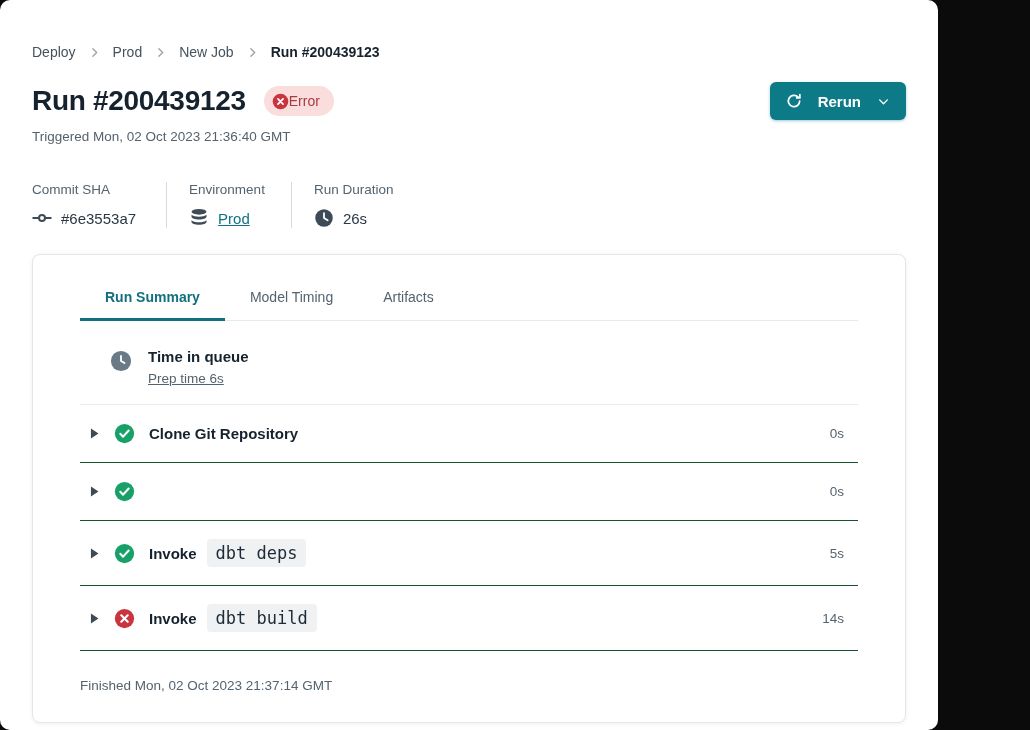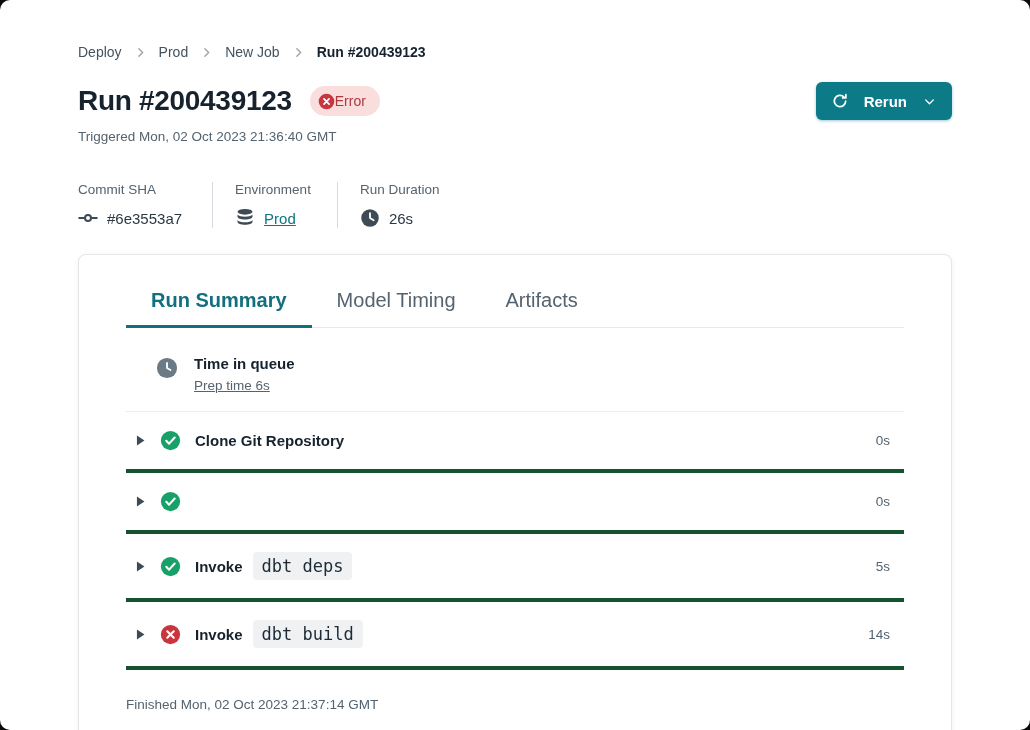--- a/index.html
+++ b/index.html
@@ -1,18 +1,18 @@
 <!DOCTYPE html>
 <html><head>
 <meta charset="utf-8">
 <style>
   * { margin:0; padding:0; box-sizing:border-box; }
   html,body { width:1030px; height:730px; }
   body { background:#0b0b0b; font-family:"Liberation Sans", sans-serif; }
-  .page { width:1030px; height:730px; background:#ffffff; border-radius:10px; overflow:hidden; }
+  .page { width:938px; height:730px; background:#ffffff; border-radius:10px; overflow:hidden; }
   .content { width:874px; margin:0 auto; }
 
   
   .breadcrumb { display:flex; align-items:center; gap:12px; padding-top:44px; font-size:14px; color:#44525e; }
   .crumb { cursor:pointer; }
   .crumb.current { font-weight:700; color:#16232e; }
   .crumb-sep { display:flex; align-items:center; }
 
   
   .header-row { display:flex; align-items:center; margin-top:22px; }
@@ -28,28 +28,28 @@
   .meta-group { padding-right:24px; }
   .meta-group + .meta-group { border-left:1px solid #d5dbe0; padding-left:22px; }
   .meta-label { font-size:13.5px; color:#54636f; }
   .meta-value { display:flex; align-items:center; gap:9px; margin-top:11px; font-size:15px; color:#2a3844; }
   .tooltip-link { border-bottom:1px dashed #8fa5b1; padding-bottom:1px; cursor:pointer; }
   .env-link { color:#0e7480; text-decoration:underline; cursor:pointer; }
 
   
   .card { margin-top:26px; border:1px solid #e3e7ea; border-radius:8px; background:#fff; box-shadow:0 1px 4px rgba(30,45,60,.07); padding:0 47px; }
   .tabs { display:flex; margin-top:34px; border-bottom:1px solid #e6eaec; }
-  .tab { padding:0 25px 13px; font-size:20px; color:#54636f; cursor:pointer; }
+  .tab { padding:0 25px 13px; font-size:14px; color:#54636f; cursor:pointer; }
   .tab.active { color:#12707e; font-weight:700; border-bottom:3px solid #12707e; margin-bottom:-1px; }
 
   .queue-section { display:flex; align-items:flex-start; gap:16px; padding:27px 0 17px 30px; border-bottom:1px solid #e9edef; }
   .queue-title { font-size:15px; font-weight:700; color:#16232e; }
   .queue-link { display:inline-block; margin-top:6px; font-size:13.5px; color:#54636f; text-decoration:underline; cursor:pointer; }
 
-  .step-row { display:flex; align-items:center; gap:14px; padding:18px 0; border-bottom:4px solid #14532d; cursor:pointer; }
+  .step-row { display:flex; align-items:center; gap:14px; padding:18px 0; border-bottom:1px solid #14532d; cursor:pointer; }
   .step-row:last-of-type { border-bottom:1px solid #e9edef; }
   .expander { display:flex; align-items:center; padding-left:9px; cursor:pointer; }
   .step-label { font-size:15px; font-weight:700; color:#16232e; display:flex; align-items:center; gap:10px; }
   .code-chip { font-family:"DejaVu Sans Mono", monospace; font-weight:400; font-size:17px; color:#1c2b36; background:#eff1f3; border-radius:4px; padding:4px 9px; }
   .step-duration { margin-left:auto; font-size:13.5px; color:#54636f; padding-right:14px; }
 
   .card-footer { padding:27px 0 29px; font-size:13.5px; color:#54636f; }
 
   .icon { display:inline-flex; align-items:center; justify-content:center; flex-shrink:0; }
 </style>

